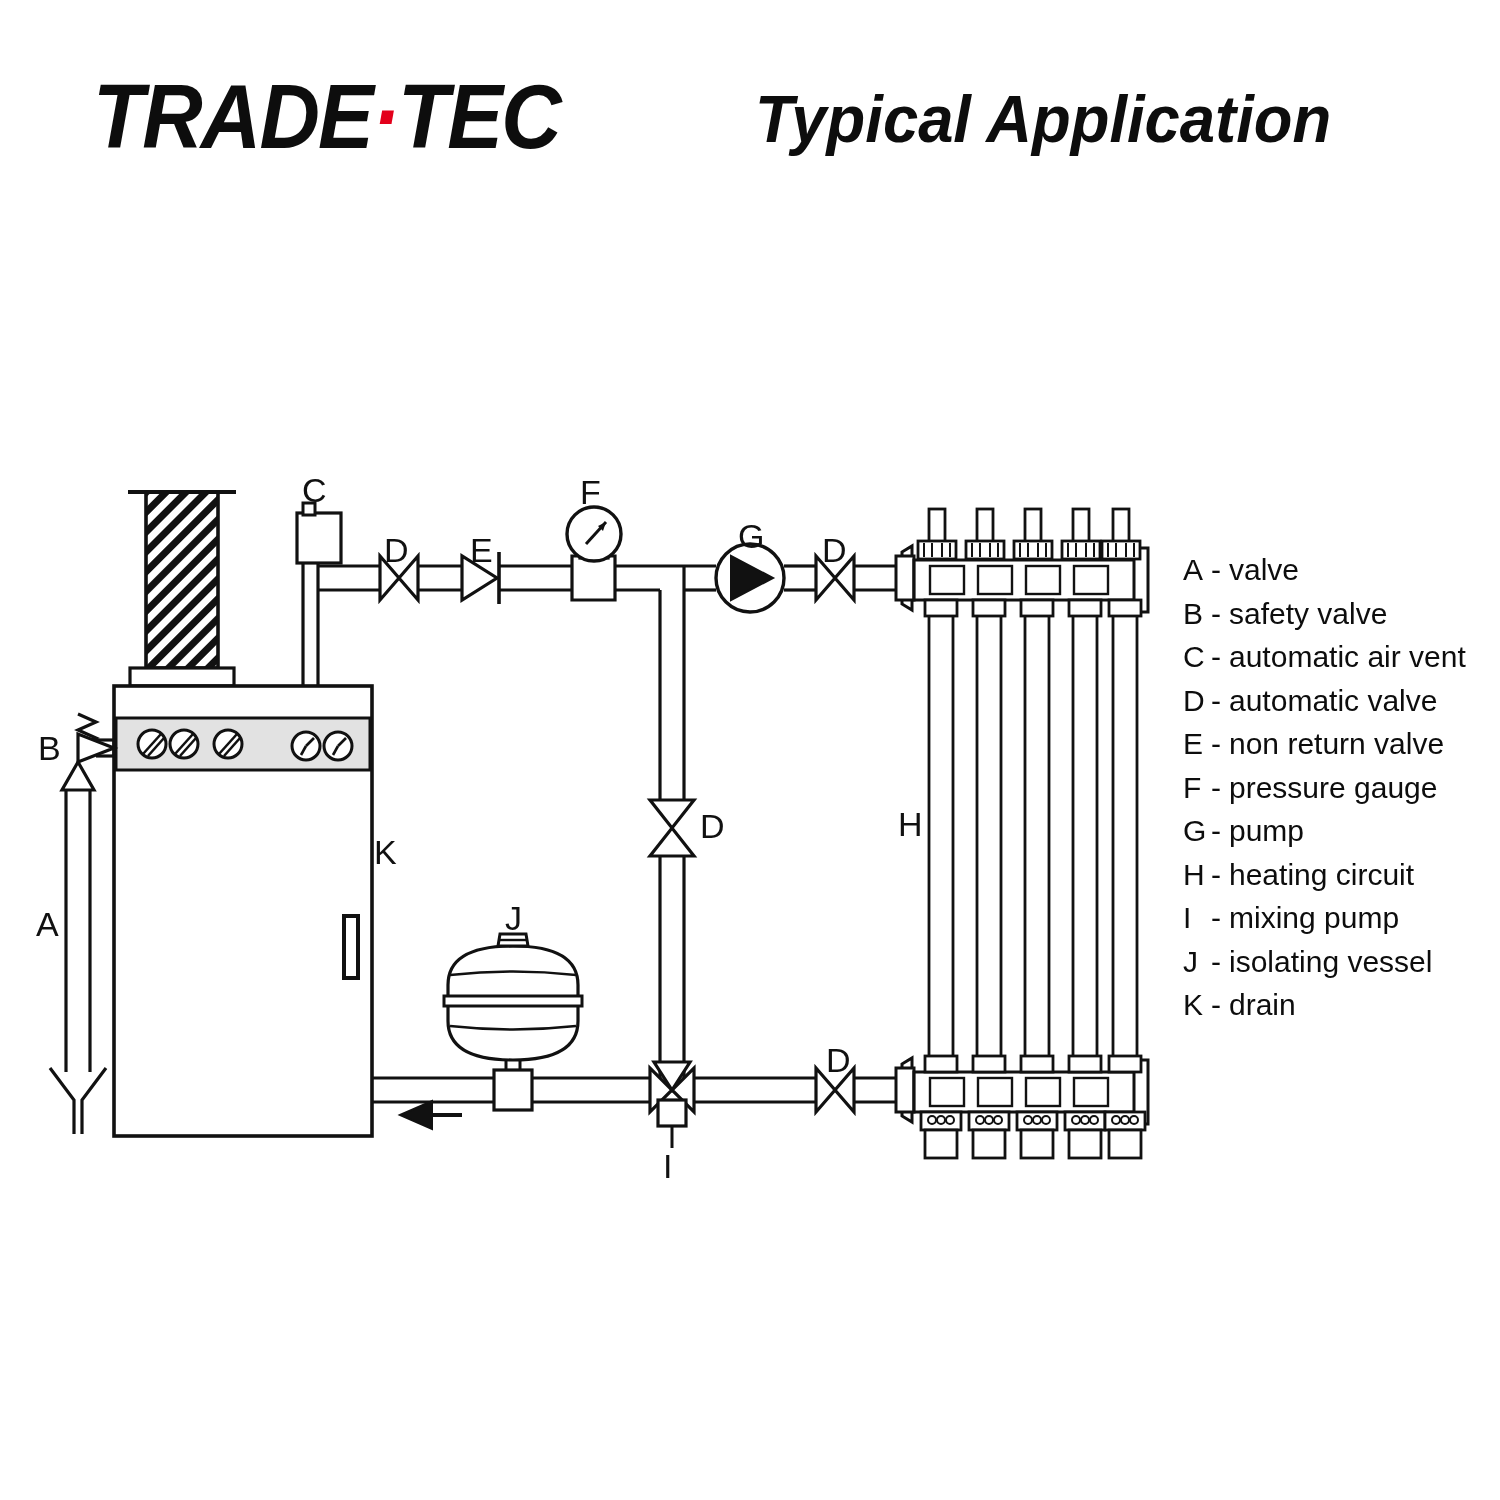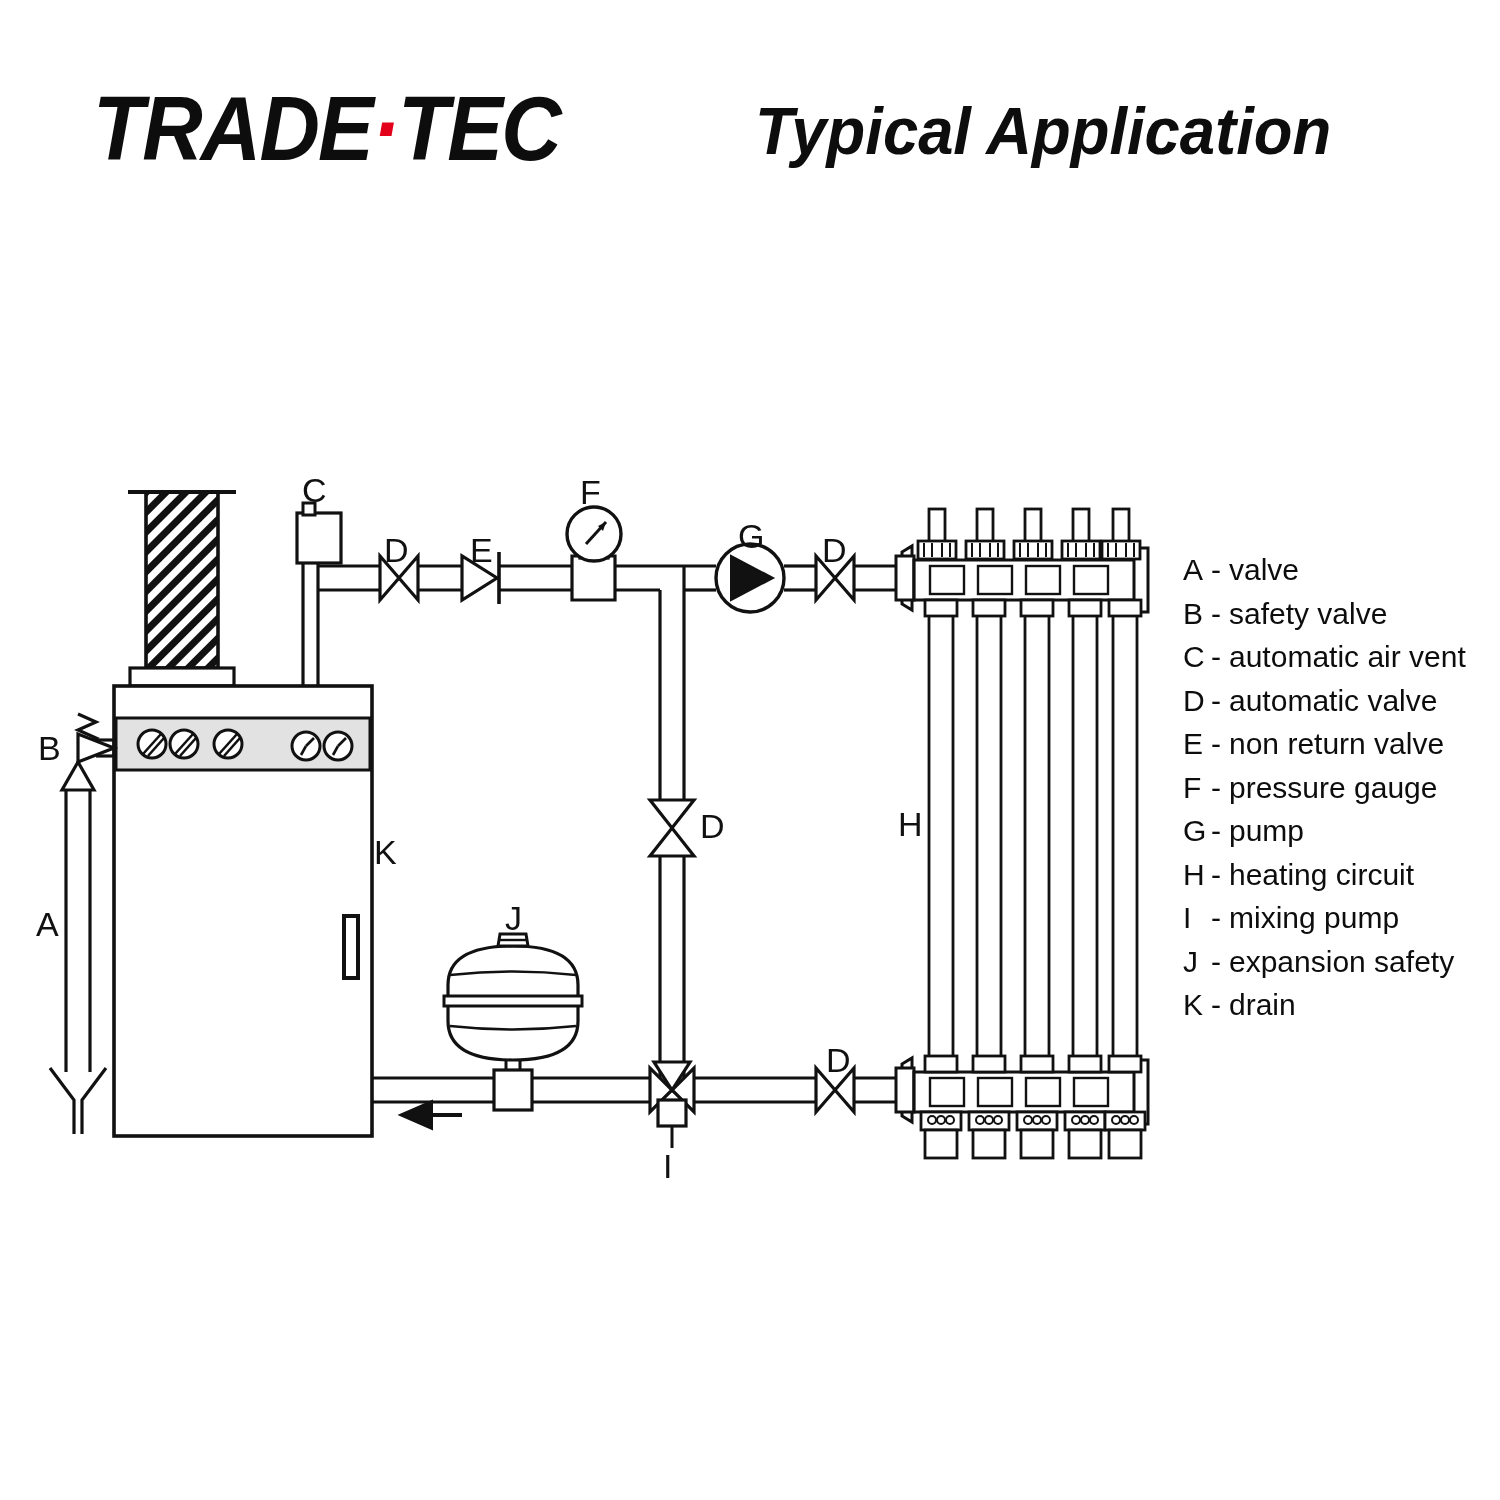--- a/index.html
+++ b/index.html
@@ -1,21 +1,21 @@
 <!DOCTYPE html>
 <html><head>
 <meta charset="utf-8">
 <title>Trade-Tec Typical Application</title>
 <style>
   html,body{margin:0;padding:0;background:#ffffff;}
   body{width:1500px;height:1500px;font-family:"Liberation Sans",sans-serif;overflow:hidden;}
   #root{position:relative;width:1500px;height:1500px;background:#fff;}
 
   
-  .header{position:absolute;left:0;top:12px;width:1500px;height:200px;}
+  .header{position:absolute;left:0;top:0;width:1500px;height:200px;}
   .logo{position:absolute;left:93px;top:72px;font-family:"Liberation Sans",sans-serif;
         font-weight:bold;font-style:italic;font-size:90px;letter-spacing:-2px;
         color:#0d0d0d;line-height:1;white-space:nowrap;
         transform:scaleX(0.93);transform-origin:left top;}
   .logo .dot{color:#e3001b;}
   .title{position:absolute;left:755px;top:86px;font-family:"Liberation Sans",sans-serif;
          font-weight:bold;font-style:italic;font-size:66px;color:#0d0d0d;
          line-height:1;white-space:nowrap;transform:scaleX(0.96);transform-origin:left top;}
 
   
@@ -442,21 +442,21 @@
       <span class="legend-label">heating circuit</span>
     </div>
     <div class="legend-row">
       <span class="legend-key">I</span>
       <span class="legend-dash">-</span>
       <span class="legend-label">mixing pump</span>
     </div>
     <div class="legend-row">
       <span class="legend-key">J</span>
       <span class="legend-dash">-</span>
-      <span class="legend-label">expansion safety</span>
+      <span class="legend-label">isolating vessel</span>
     </div>
     <div class="legend-row">
       <span class="legend-key">K</span>
       <span class="legend-dash">-</span>
       <span class="legend-label">drain</span>
     </div>
   </div>
 
 </div>
 

